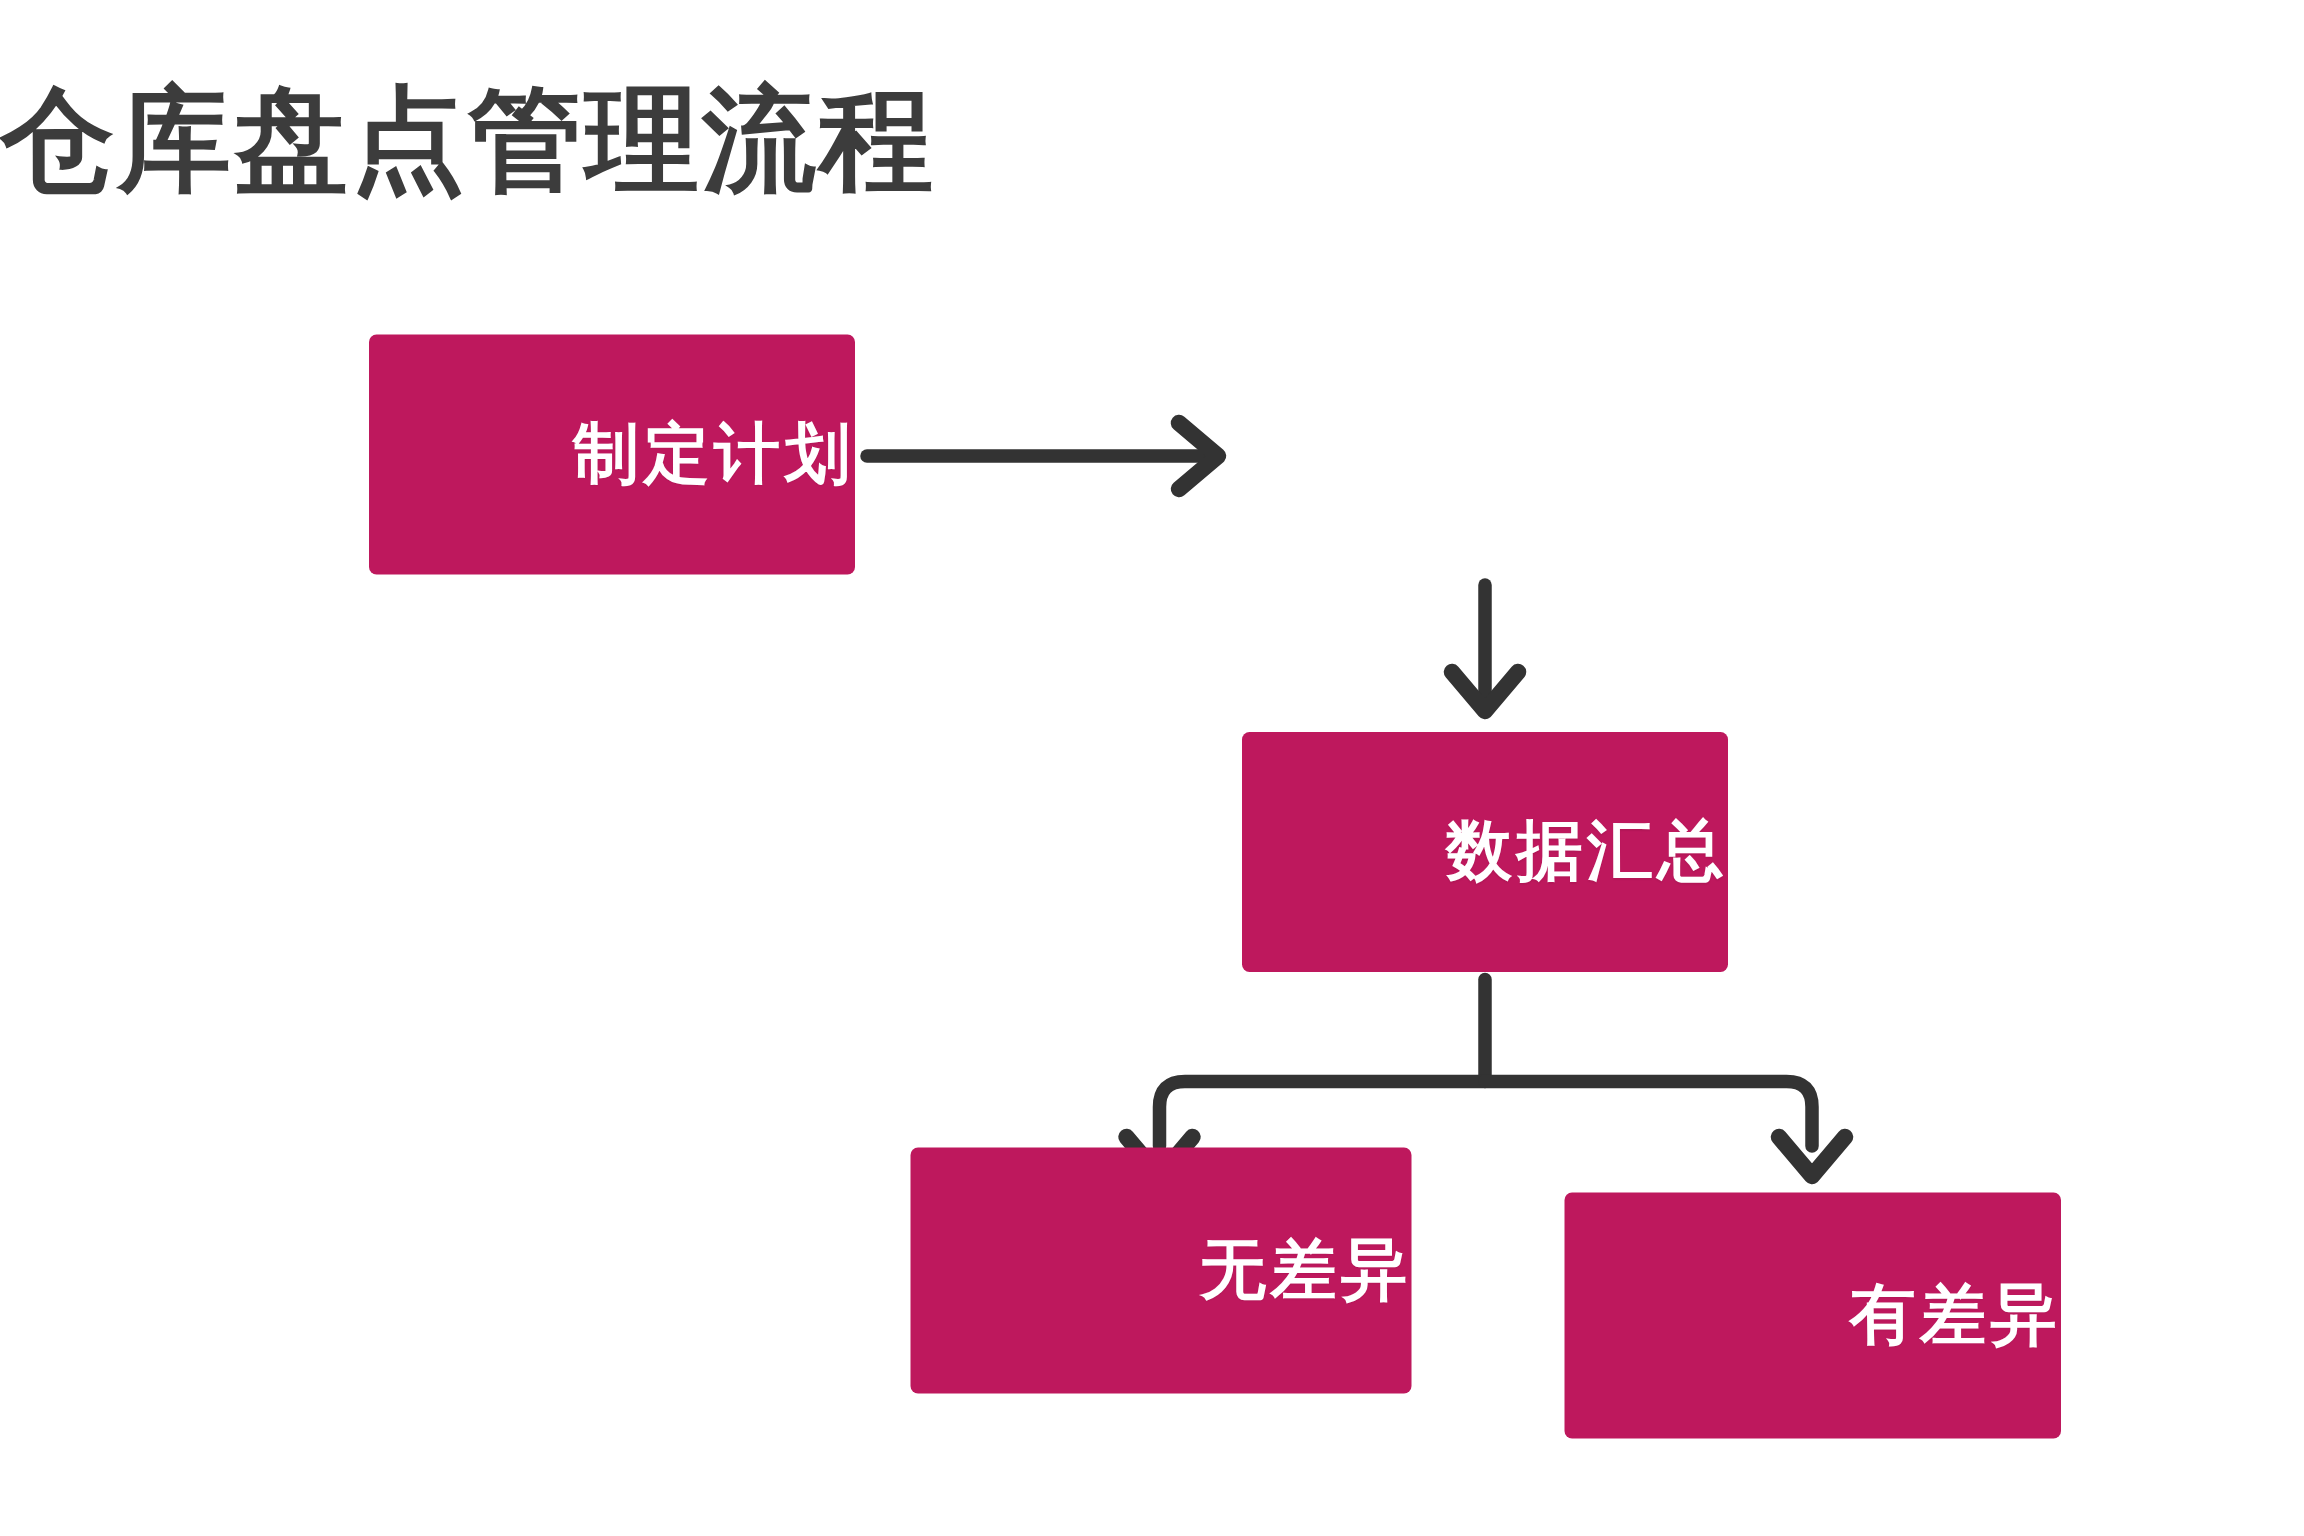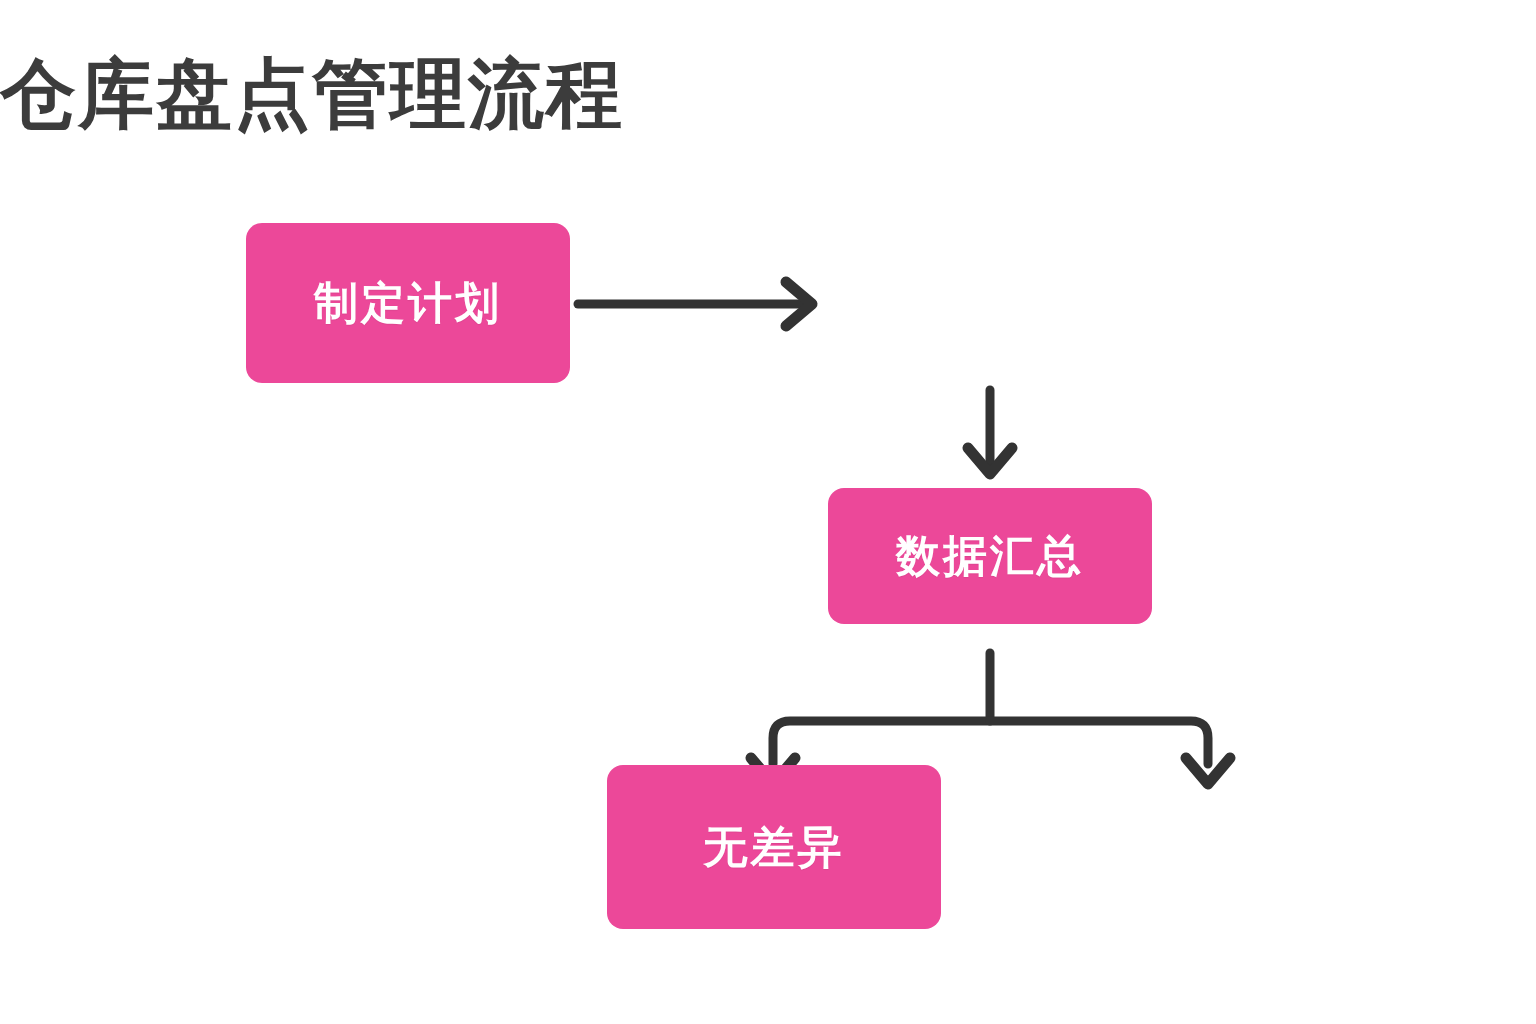--- a/index.html
+++ b/index.html
@@ -28,39 +28,39 @@
     text-align: left;
     font-size: 76px;
     font-weight: 700;
     color: #3c3c3c;
     letter-spacing: 2px;
     line-height: 1.2;
     white-space: nowrap;
   }
   .node {
     position: absolute;
-    background: #ec4899;
-    border-radius: 16px;
+    background: #be185d;
+    border-radius: 5px;
     display: flex;
     align-items: center;
-    justify-content: center;
+    justify-content: flex-end;
     box-sizing: border-box;
   }
   .node-label {
     color: #ffffff;
     font-weight: 700;
     font-size: 44px;
     letter-spacing: 3px;
     line-height: 1;
     white-space: nowrap;
     text-shadow: 0 1px 1px rgba(0,0,0,0.06);
   }
   #node-plan      { left: 246px;  top: 223px; width: 324px; height: 160px; }
   #node-count     { left: 828px;  top: 225px; width: 324px; height: 158px; }
-  #node-summary   { left: 828px;  top: 488px; width: 324px; height: 136px; }
+  #node-summary   { left: 828px;  top: 488px; width: 324px; height: 160px; }
   #node-nodiff    { left: 607px;  top: 765px; width: 334px; height: 164px; }
   #node-hasdiff   { left: 1043px; top: 795px; width: 331px; height: 164px; }
 
   #connectors {
     position: absolute;
     left: 0;
     top: 0;
     width: 1536px;
     height: 1024px;
     pointer-events: none;
@@ -106,14 +106,17 @@
 
 
   <div class="node" id="node-summary">
     <span class="node-label">数据汇总</span>
   </div>
 
   <div class="node" id="node-nodiff">
     <span class="node-label">无差异</span>
   </div>
 
+  <div class="node" id="node-hasdiff">
+    <span class="node-label">有差异</span>
+  </div>
 
 </div>
 
 </body></html>

